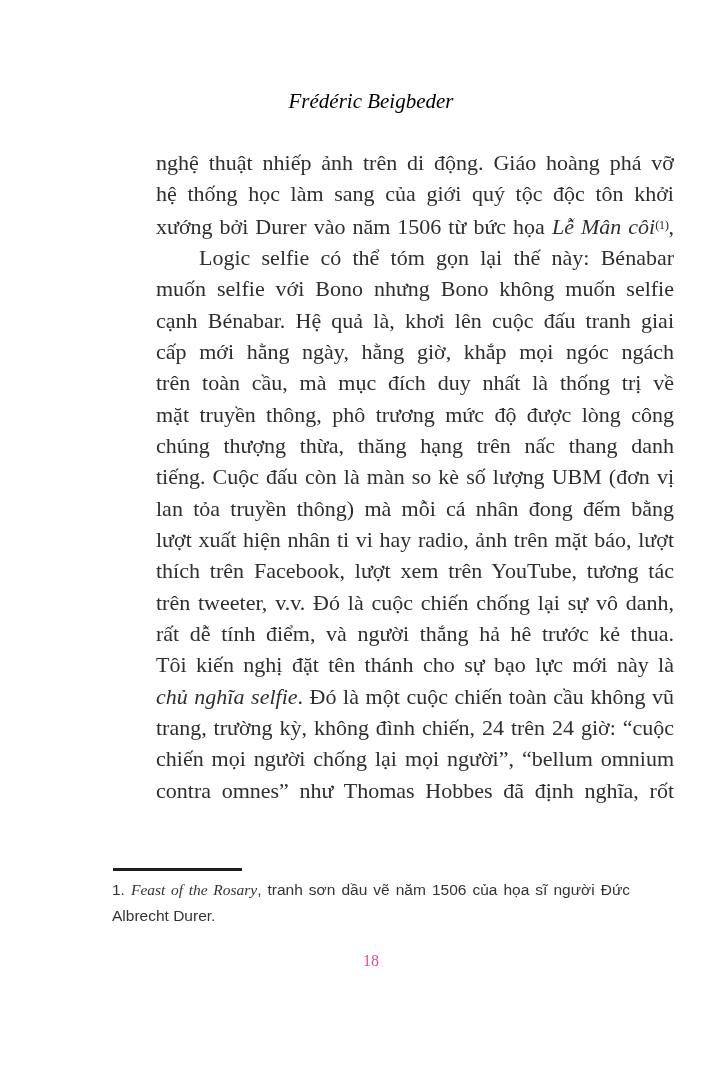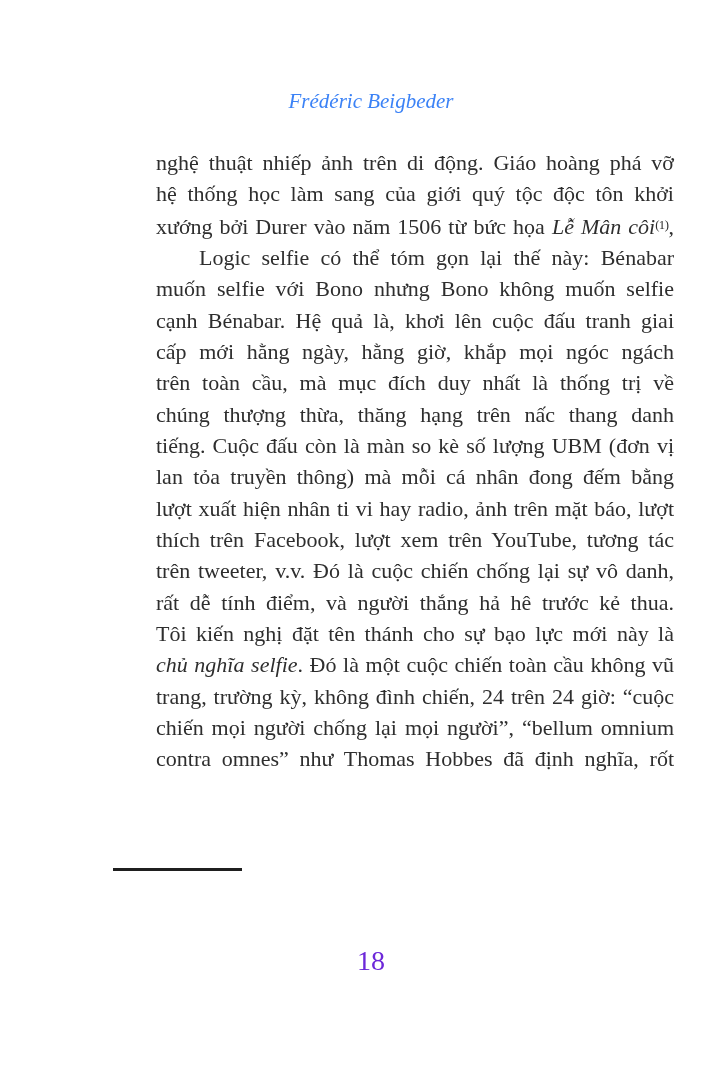--- a/index.html
+++ b/index.html
@@ -18,21 +18,21 @@
   }
   .running-head {
     position: absolute;
     top: 89px;
     left: 112px;
     width: 518px;
     text-align: center;
     font-style: italic;
     font-size: 21px;
     line-height: 24px;
-    color: #3b82f6;
+    color: #000000;
   }
   .body-text {
     position: absolute;
     top: 147px;
     left: 112px;
     width: 518px;
     font-size: 22px;
     line-height: 31.35px;
     margin-left: 44px;
   }
@@ -72,51 +72,56 @@
     font-size: 15.5px;
     line-height: 26px;
     color: #333333;
   }
   .page-number {
     position: absolute;
     top: 948px;
     left: 112px;
     width: 518px;
     text-align: center;
-    font-size: 28px;
+    font-size: 16px;
     line-height: 26px;
-    color: #6d28d9;
+    color: #ec4899;
   }
 </style>
 </head>
 <body>
 
 <div class="page">
   <div class="running-head">Frédéric Beigbeder</div>
 
   <div class="body-text" id="body-text">
       <div class="line"><span>nghệ thuật nhiếp ảnh trên di động. Giáo hoàng phá vỡ</span></div>
       <div class="line"><span>hệ thống học làm sang của giới quý tộc độc tôn khởi</span></div>
       <div class="line"><span>xướng bởi Durer vào năm 1506 từ bức họa </span><span class="it">Lễ Mân côi</span><span class="sup">(1)</span><span>,</span></div>
       <div class="line indent"><span>Logic selfie có thể tóm gọn lại thế này: Bénabar</span></div>
       <div class="line"><span>muốn selfie với Bono nhưng Bono không muốn selfie</span></div>
       <div class="line"><span>cạnh Bénabar. Hệ quả là, khơi lên cuộc đấu tranh giai</span></div>
       <div class="line"><span>cấp mới hằng ngày, hằng giờ, khắp mọi ngóc ngách</span></div>
       <div class="line"><span>trên toàn cầu, mà mục đích duy nhất là thống trị về</span></div>
+      <div class="line"><span>mặt truyền thông, phô trương mức độ được lòng công</span></div>
       <div class="line"><span>chúng thượng thừa, thăng hạng trên nấc thang danh</span></div>
       <div class="line"><span>tiếng. Cuộc đấu còn là màn so kè số lượng UBM (đơn vị</span></div>
       <div class="line"><span>lan tỏa truyền thông) mà mỗi cá nhân đong đếm bằng</span></div>
       <div class="line"><span>lượt xuất hiện nhân ti vi hay radio, ảnh trên mặt báo, lượt</span></div>
       <div class="line"><span>thích trên Facebook, lượt xem trên YouTube, tương tác</span></div>
       <div class="line"><span>trên tweeter, v.v. Đó là cuộc chiến chống lại sự vô danh,</span></div>
       <div class="line"><span>rất dễ tính điểm, và người thắng hả hê trước kẻ thua.</span></div>
       <div class="line"><span>Tôi kiến nghị đặt tên thánh cho sự bạo lực mới này là</span></div>
       <div class="line"><span class="it">chủ nghĩa selfie</span><span>. Đó là một cuộc chiến toàn cầu không vũ</span></div>
       <div class="line"><span>trang, trường kỳ, không đình chiến, 24 trên 24 giờ: “cuộc</span></div>
       <div class="line"><span>chiến mọi người chống lại mọi người”, “bellum omnium</span></div>
       <div class="line"><span>contra omnes” như Thomas Hobbes đã định nghĩa, rốt</span></div>
     </div>
 
   <div class="footnote-rule"></div>
 
+  <div class="footnote" id="footnote-text">
+      <div class="line"><span>1. </span><span class="it">Feast of the Rosary</span><span>, tranh sơn dầu vẽ năm 1506 của họa sĩ người Đức</span></div>
+      <div class="line end"><span>Albrecht Durer.</span></div>
+    </div>
 
   <div class="page-number">18</div>
 </div>
 
 </body></html>

